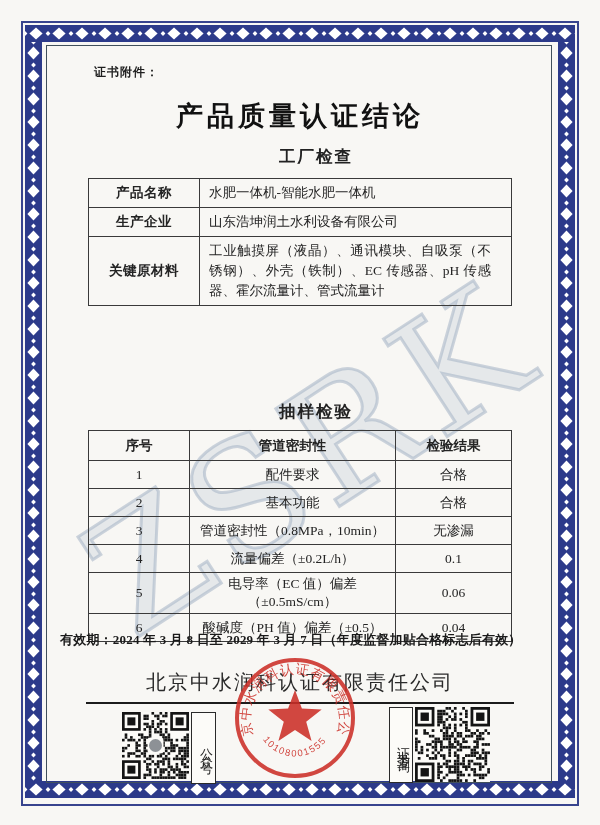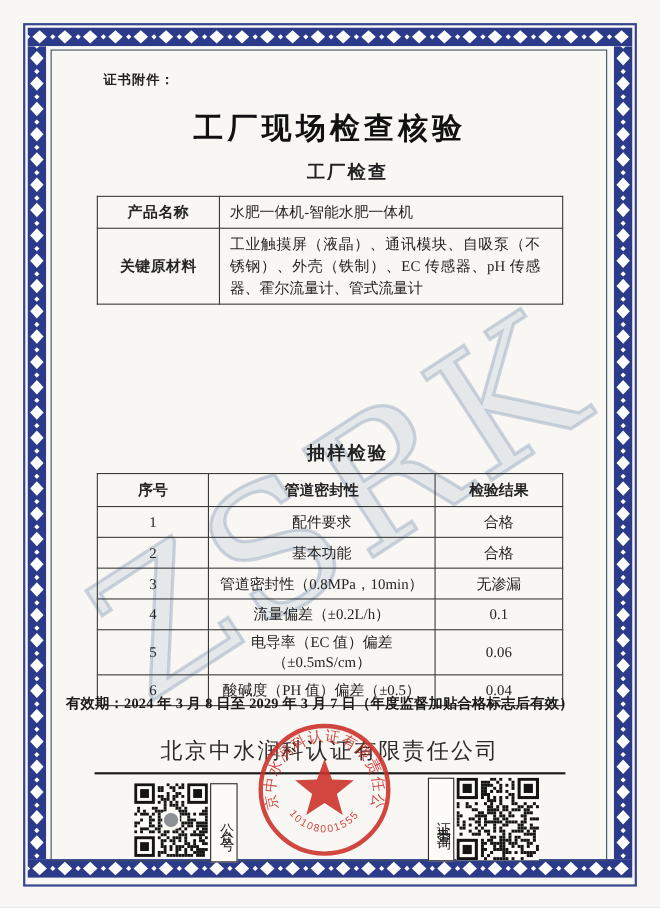--- a/index.html
+++ b/index.html
@@ -318,28 +318,32 @@
       <path d="M 8.5 733.6 L 10.9 736 L 8.5 738.4 L 6.1 736 Z" fill="#ffffff"></path>
       <path d="M 8.5 763.4 L 14.6 770 L 8.5 776.6 L 2.4 770 Z" fill="#ffffff"></path>
       <path d="M 8.5 756.6 L 10.9 759 L 8.5 761.4 L 6.1 759 Z" fill="#ffffff"></path>
     </svg>
   <div class="line-inner"></div>
 
   <div class="watermark">ZSRK</div>
 
   <div class="content">
     <div class="attachment">证书附件：</div>
-    <div class="main-title">工厂现场检查核验</div>
+    <div class="main-title">产品质量认证结论</div>
     <div class="section-title s1">工厂检查</div>
 
     <table id="factory">
       <tbody>
           <tr>
             <td class="flabel">产品名称</td>
             <td class="fvalue">水肥一体机-智能水肥一体机</td>
+          </tr>
+          <tr>
+            <td class="flabel">生产企业</td>
+            <td class="fvalue">山东浩坤润土水利设备有限公司</td>
           </tr>
           <tr>
             <td class="flabel">关键原材料</td>
             <td class="fvalue tall">工业触摸屏（液晶）、通讯模块、自吸泵（不锈钢）、外壳（铁制）、EC 传感器、pH 传感器、霍尔流量计、管式流量计</td>
           </tr>
         </tbody>
     </table>
 
     <div class="section-title s2">抽样检验</div>
 

